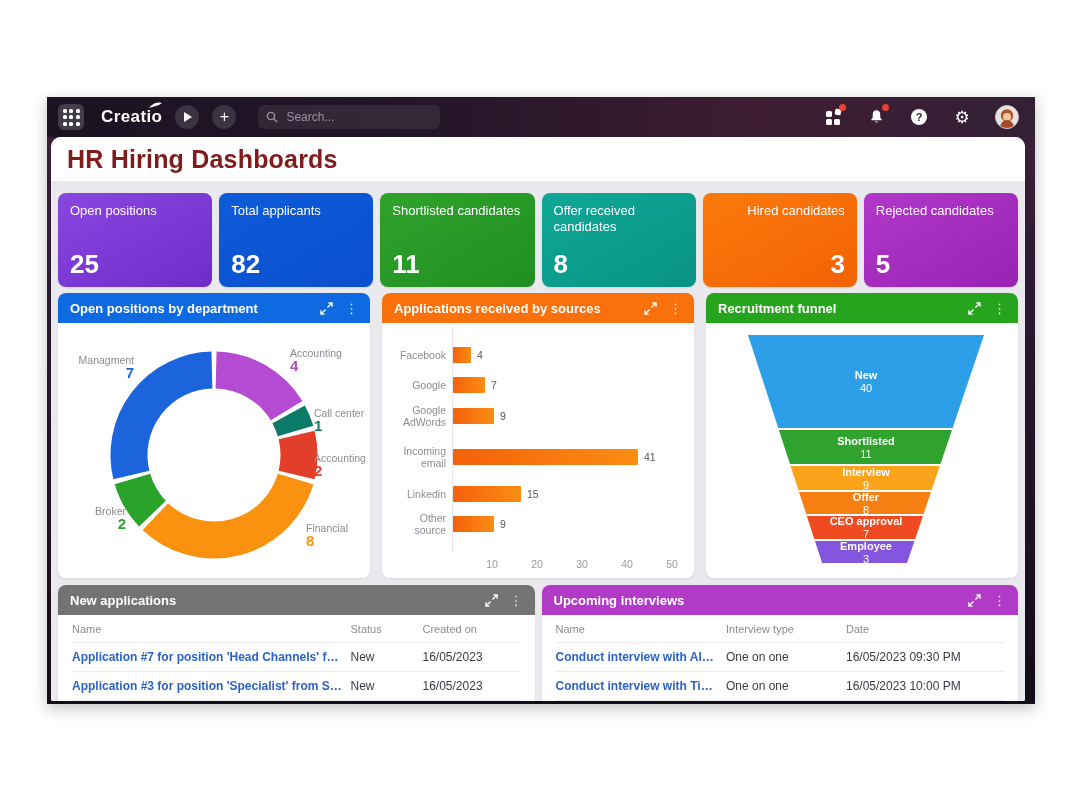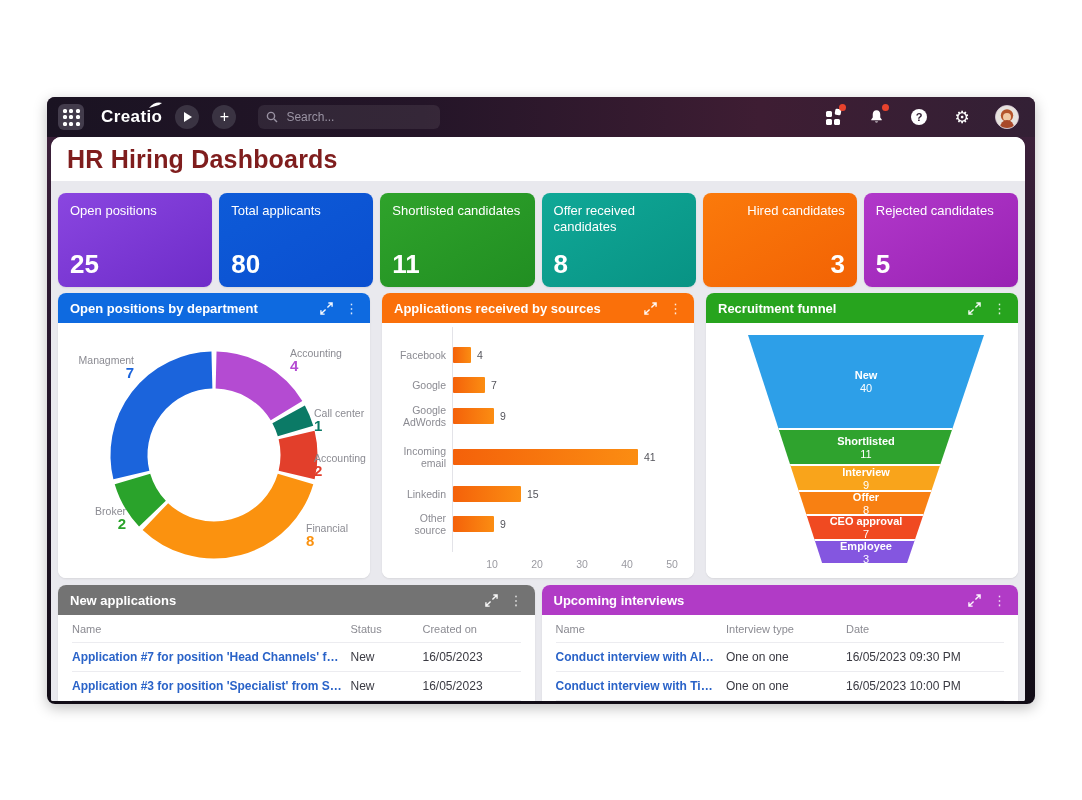--- a/index.html
+++ b/index.html
@@ -2,21 +2,21 @@
 <html><head>
 <meta charset="utf-8">
 <style>
   html,body{margin:0;padding:0;}
   body{width:1082px;height:800px;position:relative;background:#fff;
        font-family:"Liberation Sans",sans-serif;overflow:hidden;}
 
   
   .window{position:absolute;left:47px;top:97px;width:988px;height:607px;
     background:linear-gradient(180deg,#40223c 0%,#2a1830 35%,#120d17 100%);
-    border-radius:8px;overflow:hidden;box-shadow:0 4px 14px rgba(0,0,0,.25);}
+    border-radius:0;overflow:hidden;box-shadow:0 4px 14px rgba(0,0,0,.25);}
 
   
   .topbar{height:40px;display:flex;align-items:center;padding:0 10px 0 11px;
     background:linear-gradient(90deg,#1a1322 0%,#241528 38%,#3e1d33 72%,#332035 100%);}
   .grid-btn{width:26px;height:26px;border-radius:6px;background:#433c4c;
     display:grid;grid-template-columns:repeat(3,4px);grid-template-rows:repeat(3,4px);
     gap:2.5px;align-content:center;justify-content:center;cursor:pointer;}
   .grid-btn i{width:4px;height:4px;border-radius:1.5px;background:#fff;}
   .logo{color:#fff;font-size:17px;font-weight:700;letter-spacing:.4px;margin-left:17px;position:relative;}
   .logo svg{position:absolute;top:-6px;right:-2px;}
@@ -181,21 +181,21 @@
 
     <div class="dashboard">
 
       <div class="kpi-row">
         <div class="kpi" style="background: linear-gradient(150deg, rgb(138, 70, 224), rgb(110, 44, 201));">
           <span class="lbl">Open positions</span>
           <span class="num">25</span>
         </div>
         <div class="kpi" style="background: linear-gradient(150deg, rgb(14, 91, 216), rgb(10, 79, 208));">
           <span class="lbl">Total applicants</span>
-          <span class="num">80</span>
+          <span class="num">82</span>
         </div>
         <div class="kpi" style="background: linear-gradient(150deg, rgb(47, 163, 43), rgb(33, 142, 34));">
           <span class="lbl">Shortlisted candidates</span>
           <span class="num">11</span>
         </div>
         <div class="kpi" style="background: linear-gradient(150deg, rgb(16, 168, 151), rgb(8, 147, 132));">
           <span class="lbl">Offer received candidates</span>
           <span class="num">8</span>
         </div>
         <div class="kpi" style="background: linear-gradient(150deg, rgb(251, 122, 11), rgb(242, 98, 4)); text-align: right;">

